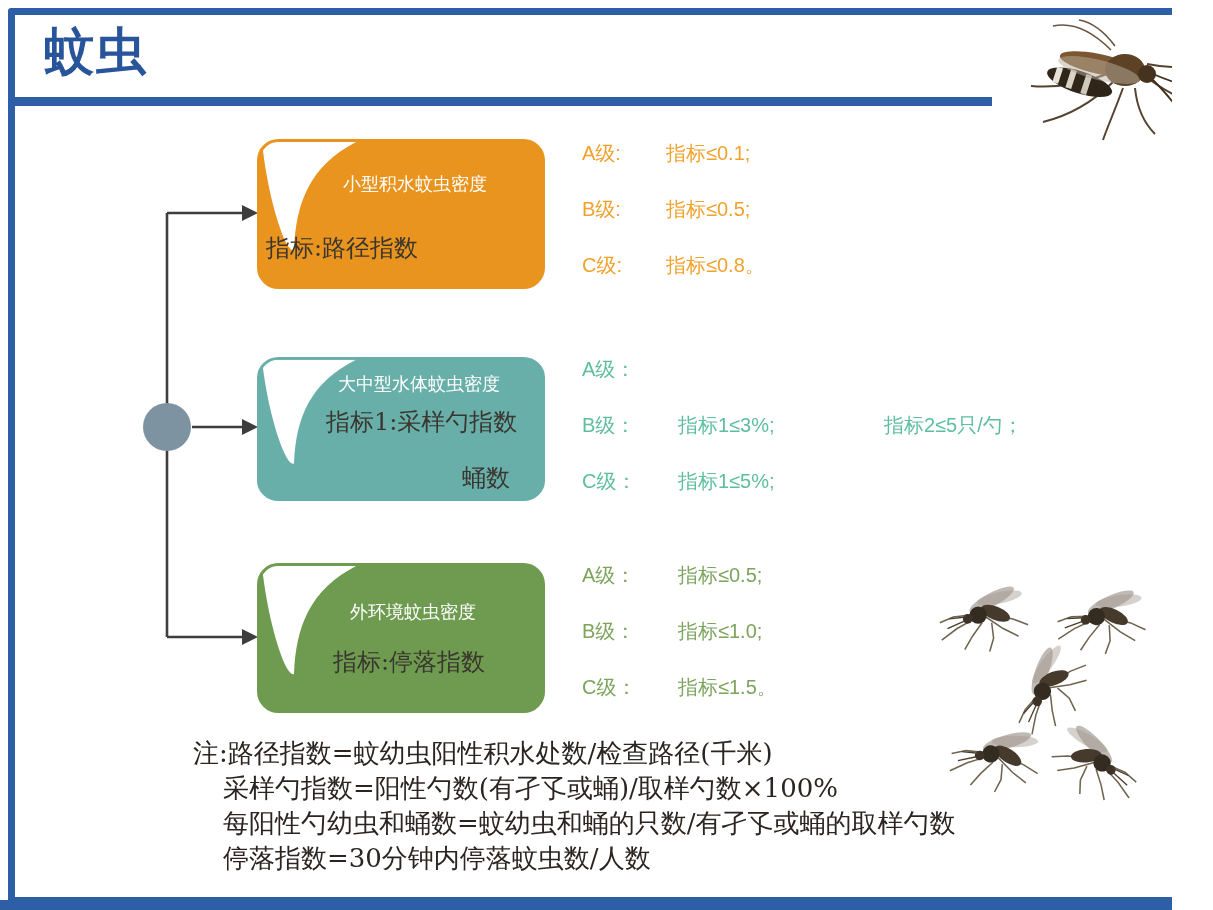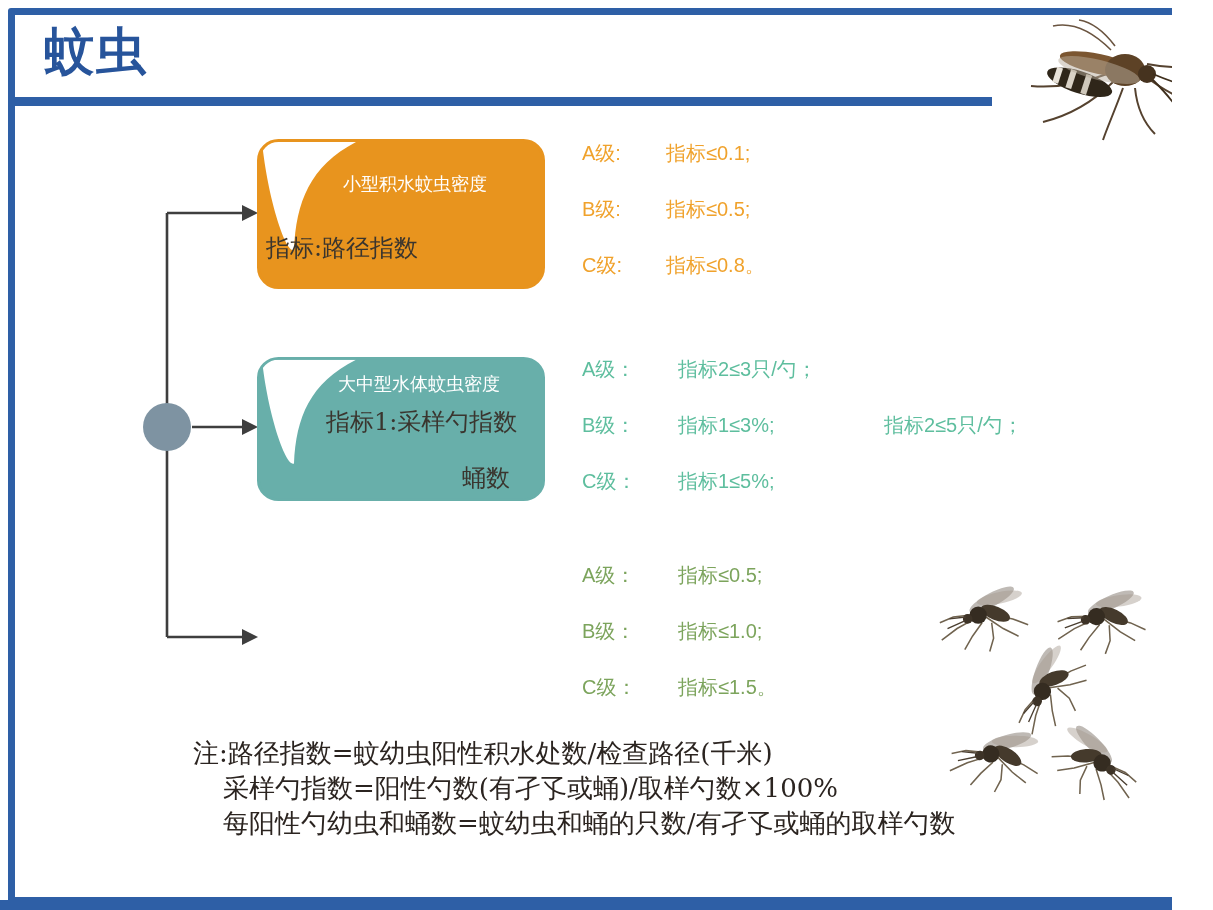--- a/index.html
+++ b/index.html
@@ -119,40 +119,50 @@
       <path d="M6 4 L100 4 C54 28 40 64 38 112 C30 116 12 62 6 4 Z" fill="#ffffff"></path>
       <rect x="2.5" y="2.5" width="285" height="147" rx="20" fill="none" style="stroke:var(--teal)" stroke-width="3"></rect>
     </svg>
     <div class="node-content">
       <div class="node-title">大中型水体蚊虫密度</div>
       <div class="node-sub sub1">指标1:采样勺指数</div>
       <div class="node-sub sub3">蛹数</div>
     </div>
   </div>
 
+  <div class="node n-green">
+    <svg class="shape" viewBox="0 0 290 152" preserveAspectRatio="none">
+      <rect x="2.5" y="2.5" width="285" height="147" rx="20" style="fill:var(--green)"></rect>
+      <path d="M6 4 L100 4 C54 28 40 64 38 112 C30 116 12 62 6 4 Z" fill="#ffffff"></path>
+      <rect x="2.5" y="2.5" width="285" height="147" rx="20" fill="none" style="stroke:var(--green)" stroke-width="3"></rect>
+    </svg>
+    <div class="node-content">
+      <div class="node-title">外环境蚊虫密度</div>
+      <div class="node-sub">指标:停落指数</div>
+    </div>
+  </div>
 
   <div class="crit c-orange">
     <div class="crow">
       <span class="grade">A级:</span>
       <span class="part">指标≤0.1;</span>
     </div>
     <div class="crow">
       <span class="grade">B级:</span>
       <span class="part">指标≤0.5;</span>
     </div>
     <div class="crow">
       <span class="grade">C级:</span>
       <span class="part">指标≤0.8。</span>
     </div>
   </div>
 
   <div class="crit c-teal">
     <div class="crow">
       <span class="grade">A级：</span>
-      <span class="part">指标2≤3只/勺；</span>
     </div>
     <div class="crow">
       <span class="grade">B级：</span>
       <span class="part p1">指标1≤3%;</span>
       <span class="part">指标2≤5只/勺；</span>
     </div>
     <div class="crow">
       <span class="grade">C级：</span>
       <span class="part p1">指标1≤5%;</span>
     </div>
@@ -170,20 +180,21 @@
     <div class="crow">
       <span class="grade">C级：</span>
       <span class="part">指标≤1.5。</span>
     </div>
   </div>
 
   <div class="note">
     <div class="note-line">注:路径指数=蚊幼虫阳性积水处数/检查路径(千米)</div>
     <div class="note-line indent">采样勺指数=阳性勺数(有孑孓或蛹)/取样勺数×100%</div>
     <div class="note-line indent">每阳性勺幼虫和蛹数=蚊幼虫和蛹的只数/有孑孓或蛹的取样勺数</div>
+    <div class="note-line indent">停落指数=30分钟内停落蚊虫数/人数</div>
   </div>
 
   <svg class="defs-svg" aria-hidden="true">
     <symbol id="mosq" viewBox="0 0 100 80">
       <ellipse cx="58" cy="22" rx="26" ry="7" fill="#8a8178" opacity=".55" transform="rotate(-28 58 22)"></ellipse>
       <ellipse cx="66" cy="20" rx="24" ry="6" fill="#a39a8f" opacity=".45" transform="rotate(-12 66 20)"></ellipse>
       <path d="M40 42 L22 52 L6 64 M48 46 L38 60 L30 74 M58 46 L60 62 L56 76 M52 40 L70 52 L86 60 M60 38 L80 42 L96 48 M36 38 L18 40 L4 46" stroke="#70634f" stroke-width="1.6" fill="none"></path>
       <ellipse cx="62" cy="36" rx="16" ry="7" fill="#453a2c" transform="rotate(22 62 36)"></ellipse>
       <circle cx="44" cy="38" r="9" fill="#352c21"></circle>
       <circle cx="33" cy="42" r="5" fill="#3d3327"></circle>

